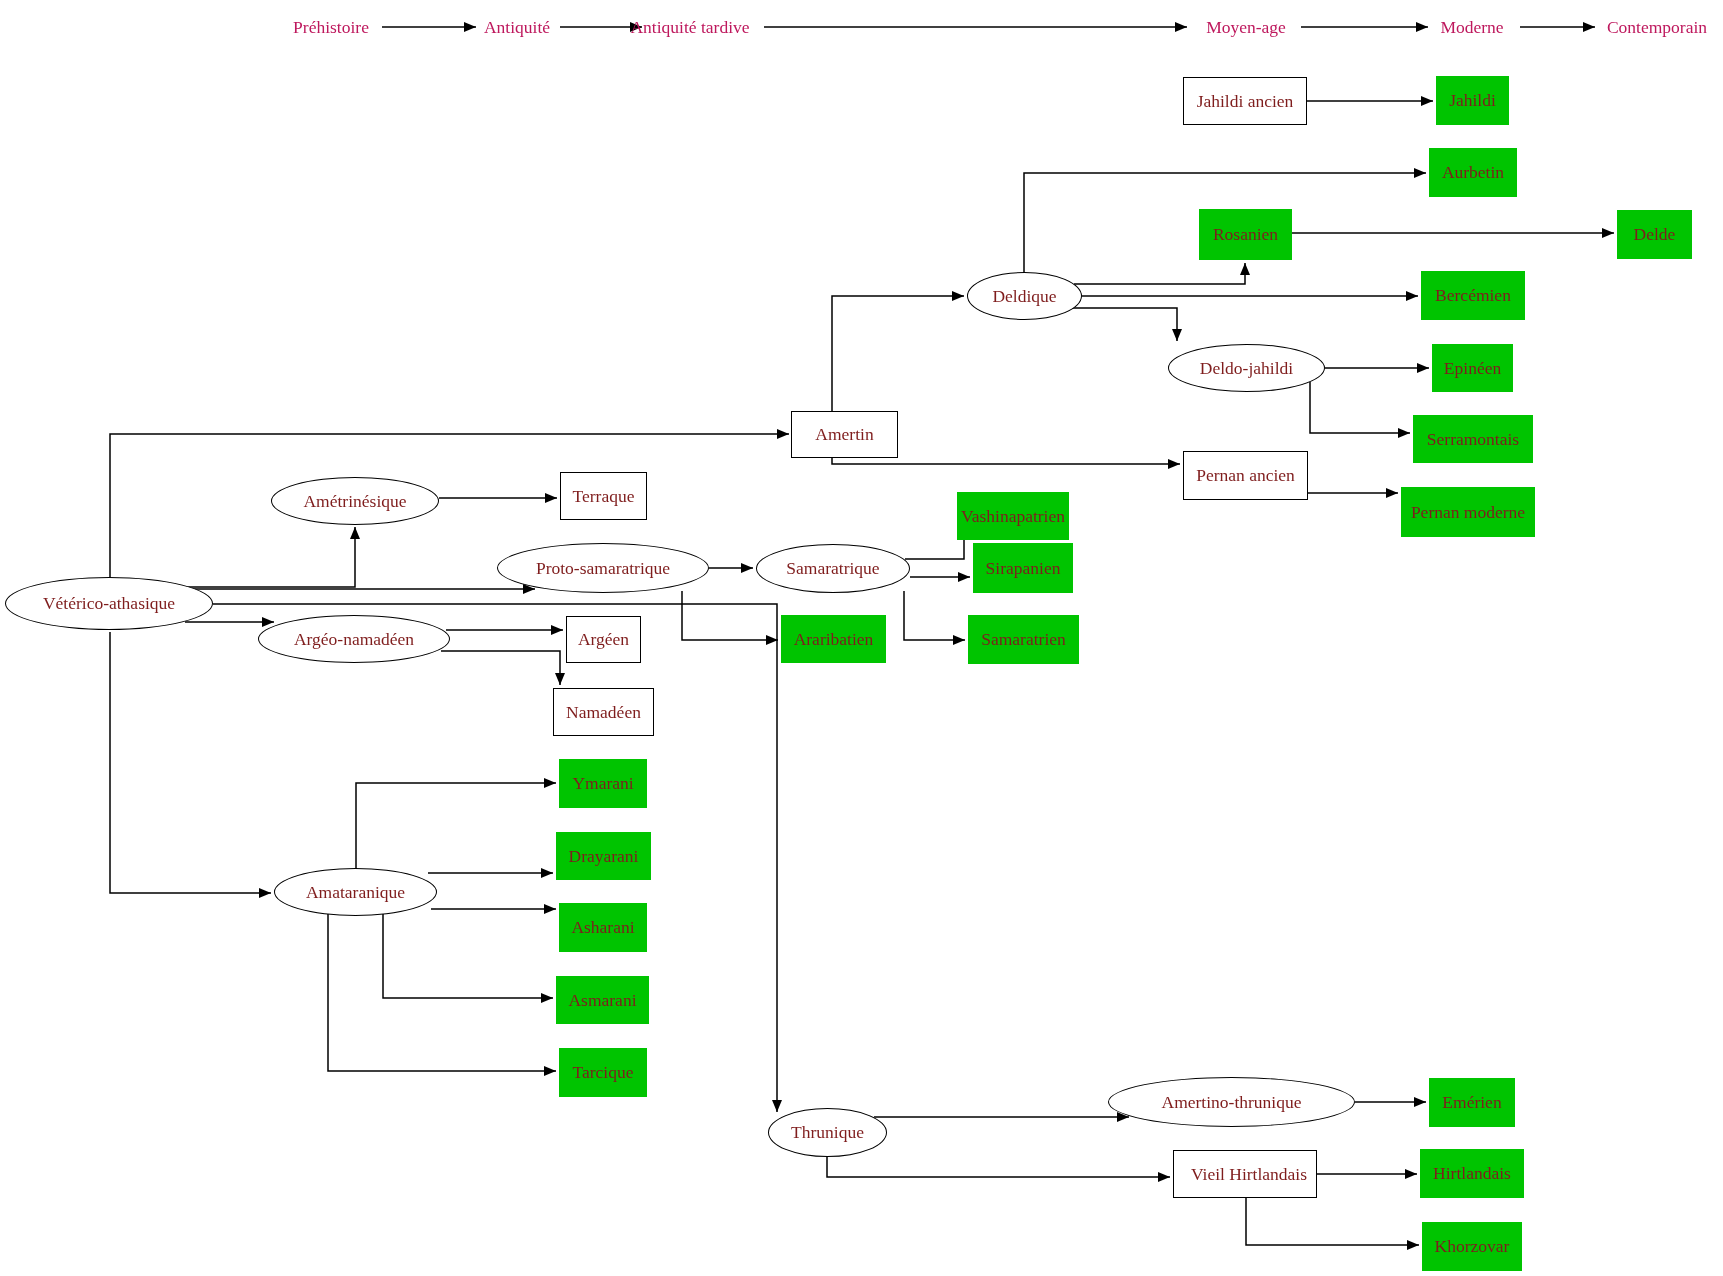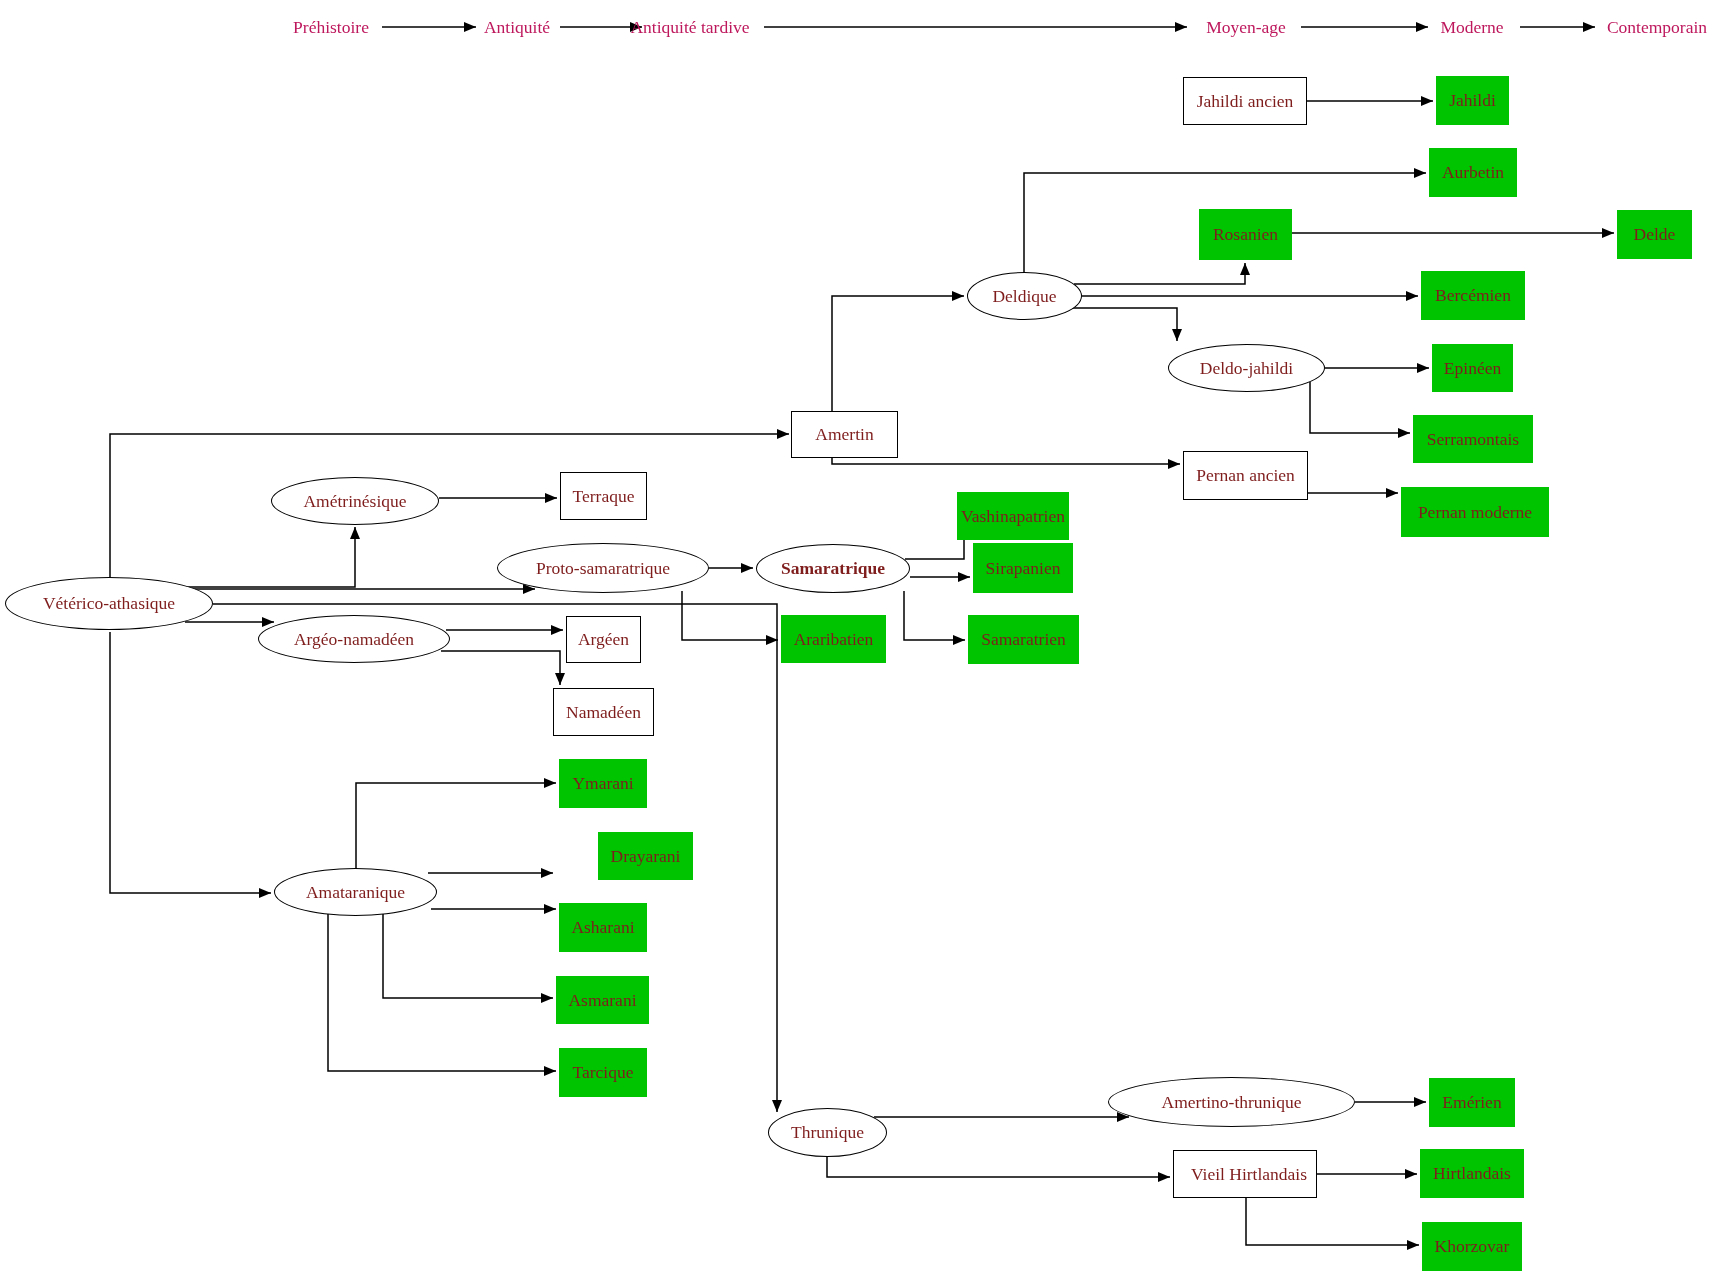--- a/index.html
+++ b/index.html
@@ -113,46 +113,46 @@
   <div class="era-label" style="left:1246px; top:27px;">Moyen-age</div>
   <div class="era-label" style="left:1472px; top:27px;text-align:center;">Moderne</div>
   <div class="era-label" style="left:1657px; top:27px;">Contemporain</div>
 
   <div id="nodes-layer">
       <div class="node ellipse white" style="left: 5px; top: 577px; width: 208px; height: 53px;">Vétérico-athasique</div>
       <div class="node ellipse white" style="left: 271px; top: 477px; width: 168px; height: 48px;">Amétrinésique</div>
       <div class="node ellipse white" style="left: 258px; top: 615px; width: 192px; height: 48px;">Argéo-namadéen</div>
       <div class="node ellipse white" style="left: 274px; top: 868px; width: 163px; height: 48px;">Amataranique</div>
       <div class="node ellipse white" style="left: 497px; top: 543px; width: 212px; height: 50px;">Proto-samaratrique</div>
-      <div class="node ellipse white" style="left: 756px; top: 544px; width: 154px; height: 49px; font-weight: bold;">Samaratrique</div>
+      <div class="node ellipse white" style="left: 756px; top: 544px; width: 154px; height: 49px;">Samaratrique</div>
       <div class="node ellipse white" style="left: 967px; top: 272px; width: 115px; height: 48px;">Deldique</div>
       <div class="node ellipse white" style="left: 1168px; top: 344px; width: 157px; height: 48px;">Deldo-jahildi</div>
       <div class="node ellipse white" style="left: 768px; top: 1108px; width: 119px; height: 49px;">Thrunique</div>
       <div class="node ellipse white" style="left: 1108px; top: 1077px; width: 247px; height: 50px;">Amertino-thrunique</div>
       <div class="node box white" style="left: 791px; top: 411px; width: 107px; height: 47px;">Amertin</div>
       <div class="node box white" style="left: 560px; top: 472px; width: 87px; height: 48px;">Terraque</div>
       <div class="node box white" style="left: 566px; top: 616px; width: 75px; height: 47px;">Argéen</div>
       <div class="node box white" style="left: 553px; top: 688px; width: 101px; height: 48px;">Namadéen</div>
       <div class="node box white" style="left: 1183px; top: 77px; width: 124px; height: 48px;">Jahildi ancien</div>
       <div class="node box white" style="left: 1183px; top: 451px; width: 125px; height: 49px;">Pernan ancien</div>
       <div class="node box white" style="left: 1173px; top: 1150px; width: 144px; height: 48px; padding-left: 8px;">Vieil Hirtlandais</div>
       <div class="node box green" style="left: 1436px; top: 76px; width: 73px; height: 49px; background: rgb(0, 196, 0);">Jahildi</div>
       <div class="node box green" style="left: 1429px; top: 148px; width: 88px; height: 49px; background: rgb(0, 196, 0);">Aurbetin</div>
       <div class="node box green" style="left: 1199px; top: 209px; width: 93px; height: 51px; background: rgb(0, 196, 0); text-align: right;">Rosanien</div>
       <div class="node box green" style="left: 1617px; top: 210px; width: 75px; height: 49px; background: rgb(0, 196, 0);">Delde</div>
       <div class="node box green" style="left: 1421px; top: 271px; width: 104px; height: 49px; background: rgb(0, 196, 0);">Bercémien</div>
       <div class="node box green" style="left: 1432px; top: 344px; width: 81px; height: 48px; background: rgb(0, 196, 0);">Epinéen</div>
       <div class="node box green" style="left: 1413px; top: 415px; width: 120px; height: 48px; background: rgb(0, 196, 0);">Serramontais</div>
-      <div class="node box green" style="left: 1401px; top: 487px; width: 148px; height: 50px; background: rgb(0, 196, 0);">Pernan moderne</div>
+      <div class="node box green" style="left: 1401px; top: 487px; width: 134px; height: 50px; background: rgb(0, 196, 0);">Pernan moderne</div>
       <div class="node box green" style="left: 957px; top: 492px; width: 112px; height: 48px; background: rgb(0, 196, 0);">Vashinapatrien</div>
       <div class="node box green" style="left: 973px; top: 543px; width: 100px; height: 50px; background: rgb(0, 196, 0);">Sirapanien</div>
       <div class="node box green" style="left: 968px; top: 615px; width: 111px; height: 49px; background: rgb(0, 196, 0);">Samaratrien</div>
       <div class="node box green" style="left: 781px; top: 615px; width: 105px; height: 48px; background: rgb(0, 196, 0);">Araribatien</div>
       <div class="node box green" style="left: 559px; top: 759px; width: 88px; height: 49px; background: rgb(0, 196, 0);">Ymarani</div>
-      <div class="node box green" style="left: 556px; top: 832px; width: 95px; height: 48px; background: rgb(0, 196, 0); margin-left: 42px;">Drayarani</div>
+      <div class="node box green" style="left: 556px; top: 832px; width: 95px; height: 48px; background: rgb(0, 196, 0);">Drayarani</div>
       <div class="node box green" style="left: 559px; top: 903px; width: 88px; height: 49px; background: rgb(0, 196, 0);">Asharani</div>
       <div class="node box green" style="left: 556px; top: 976px; width: 93px; height: 48px; background: rgb(0, 196, 0);">Asmarani</div>
       <div class="node box green" style="left: 559px; top: 1048px; width: 88px; height: 49px; background: rgb(0, 196, 0);">Tarcique</div>
       <div class="node box green" style="left: 1429px; top: 1078px; width: 86px; height: 49px; background: rgb(0, 196, 0);">Emérien</div>
       <div class="node box green" style="left: 1420px; top: 1149px; width: 104px; height: 49px; background: rgb(0, 196, 0);">Hirtlandais</div>
       <div class="node box green" style="left: 1422px; top: 1222px; width: 100px; height: 49px; background: rgb(0, 196, 0);">Khorzovar</div>
     </div>
 </div>
 
 </body></html>

